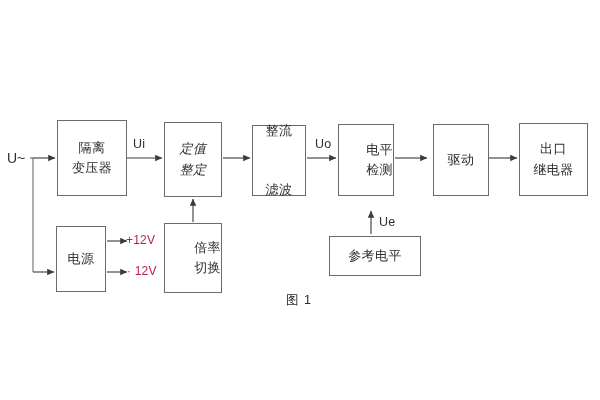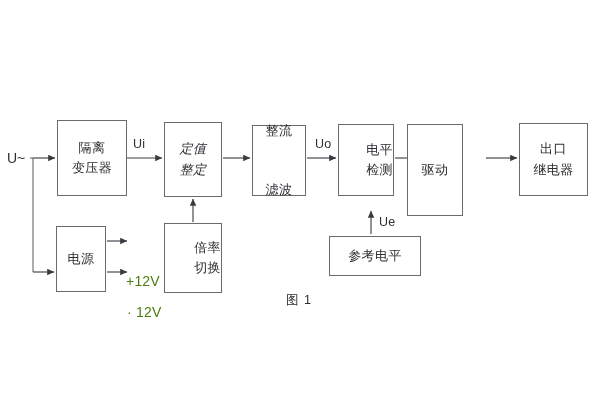--- a/index.html
+++ b/index.html
@@ -54,26 +54,25 @@
   .wire-layer {
     position: absolute;
     left: 0;
     top: 0;
     width: 600px;
     height: 400px;
     pointer-events: none;
   }
   .volt {
     position: absolute;
-    font-size: 14px;
-    color: #4d7c0f;
+    font-size: 12px;
+    color: #be185d;
     white-space: nowrap;
     line-height: 1;
     letter-spacing: 0.2px;
-    margin-top: 40px;
   }
 </style>
 </head>
 <body>
 
 <div id="diagram-root">
 
   <svg class="wire-layer" viewBox="0 0 600 400" width="600" height="400">
     <defs>
       <marker id="ah" markerWidth="7" markerHeight="7" refX="6.2" refY="3" orient="auto" markerUnits="strokeWidth">
@@ -121,21 +120,21 @@
   <div class="block" style="left:252px; top:125px; width:54px; height:71px;gap:39px;">
     <span class="line">整流</span>
     <span class="line">滤波</span>
   </div>
 
   <div class="block" style="left:338px; top:124px; width:56px; height:72px;align-items:flex-end;">
     <span class="line">电平</span>
     <span class="line">检测</span>
   </div>
 
-  <div class="block" style="left:407px; top:124px; width:56px; height:92px;">
+  <div class="block" style="left:433px; top:124px; width:56px; height:72px;">
     <span class="line">驱动</span>
   </div>
 
   <div class="block" style="left:519px; top:123px; width:69px; height:73px;">
     <span class="line">出口</span>
     <span class="line">继电器</span>
   </div>
 
   <div class="block" style="left:56px; top:226px; width:50px; height:66px;">
     <span class="line">电源</span>

